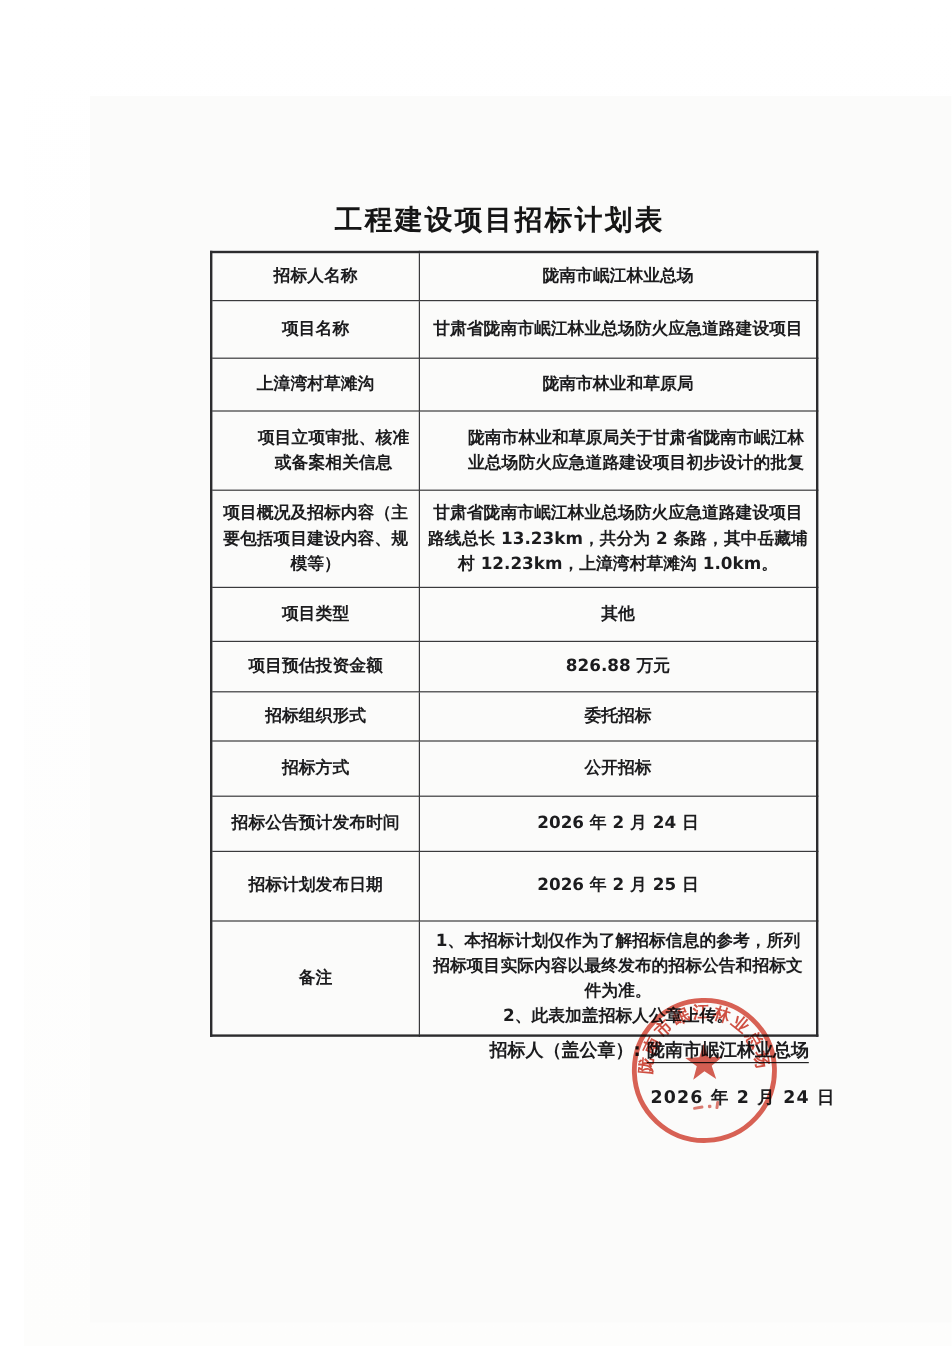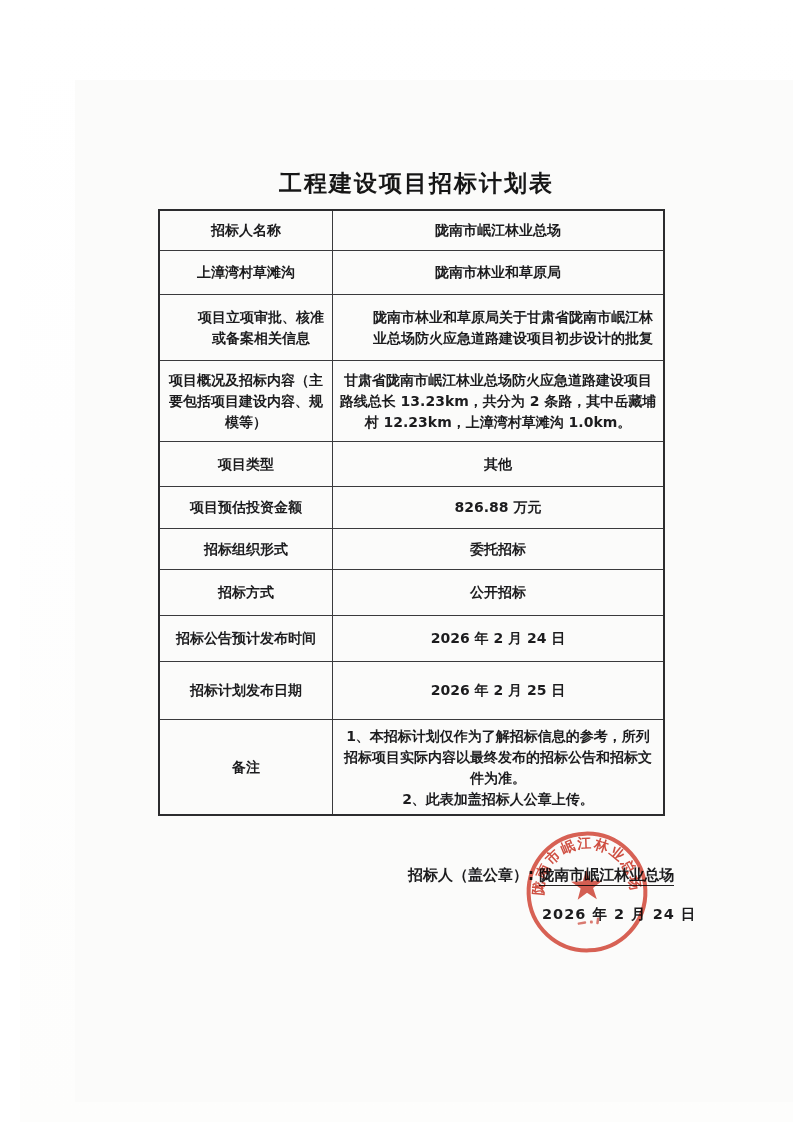--- a/index.html
+++ b/index.html
@@ -33,21 +33,21 @@
     top: 168px;
     text-align: center;
     font-size: 23px;
     font-weight: 800;
     letter-spacing: 2px;
     color: #161616;
     z-index: 2;
   }
   table.plan-table {
     position: absolute;
-    left: 138px;
+    left: 155px;
     top: 209px;
     width: 482px;
     border-collapse: collapse;
     table-layout: fixed;
     z-index: 2;
     border: 2px solid #2c2c2e;
   }
   table.plan-table td {
     border: 1.5px solid #3a3a3c;
     font-size: 14px;
@@ -121,20 +121,24 @@
 <div class="page">
 
   <div class="doc-title">工程建设项目招标计划表</div>
 
   <table class="plan-table">
     <tbody>
       <tr class="r1">
         <td class="lbl">招标人名称</td>
         <td class="val">陇南市岷江林业总场</td>
       </tr>
+      <tr class="r2">
+        <td class="lbl">项目名称</td>
+        <td class="val">甘肃省陇南市岷江林业总场防火应急道路建设项目</td>
+      </tr>
       <tr class="r3">
         <td class="lbl">上漳湾村草滩沟</td>
         <td class="val">陇南市林业和草原局</td>
       </tr>
       <tr class="r4">
         <td class="lbl">项目立项审批、核准或备案相关信息</td>
         <td class="val">陇南市林业和草原局关于甘肃省陇南市岷江林业总场防火应急道路建设项目初步设计的批复</td>
       </tr>
       <tr class="r5">
         <td class="lbl">项目概况及招标内容（主要包括项目建设内容、规模等）</td>

